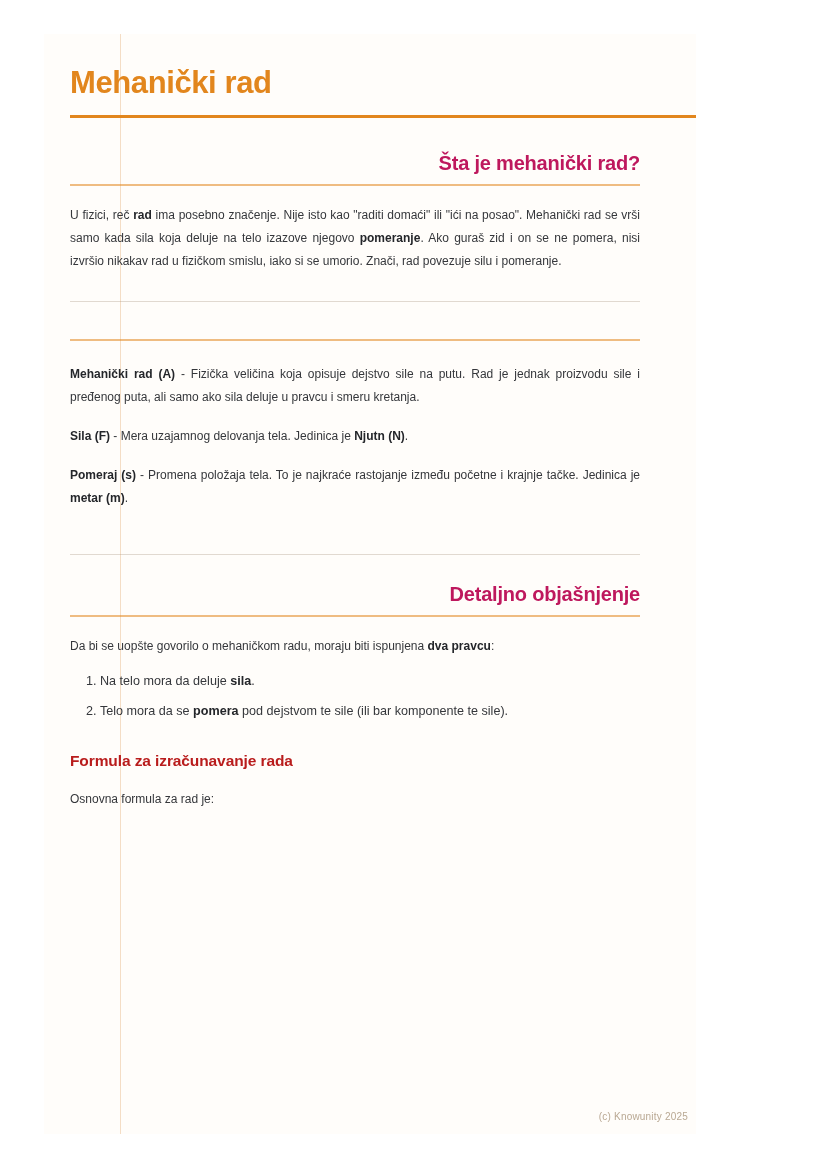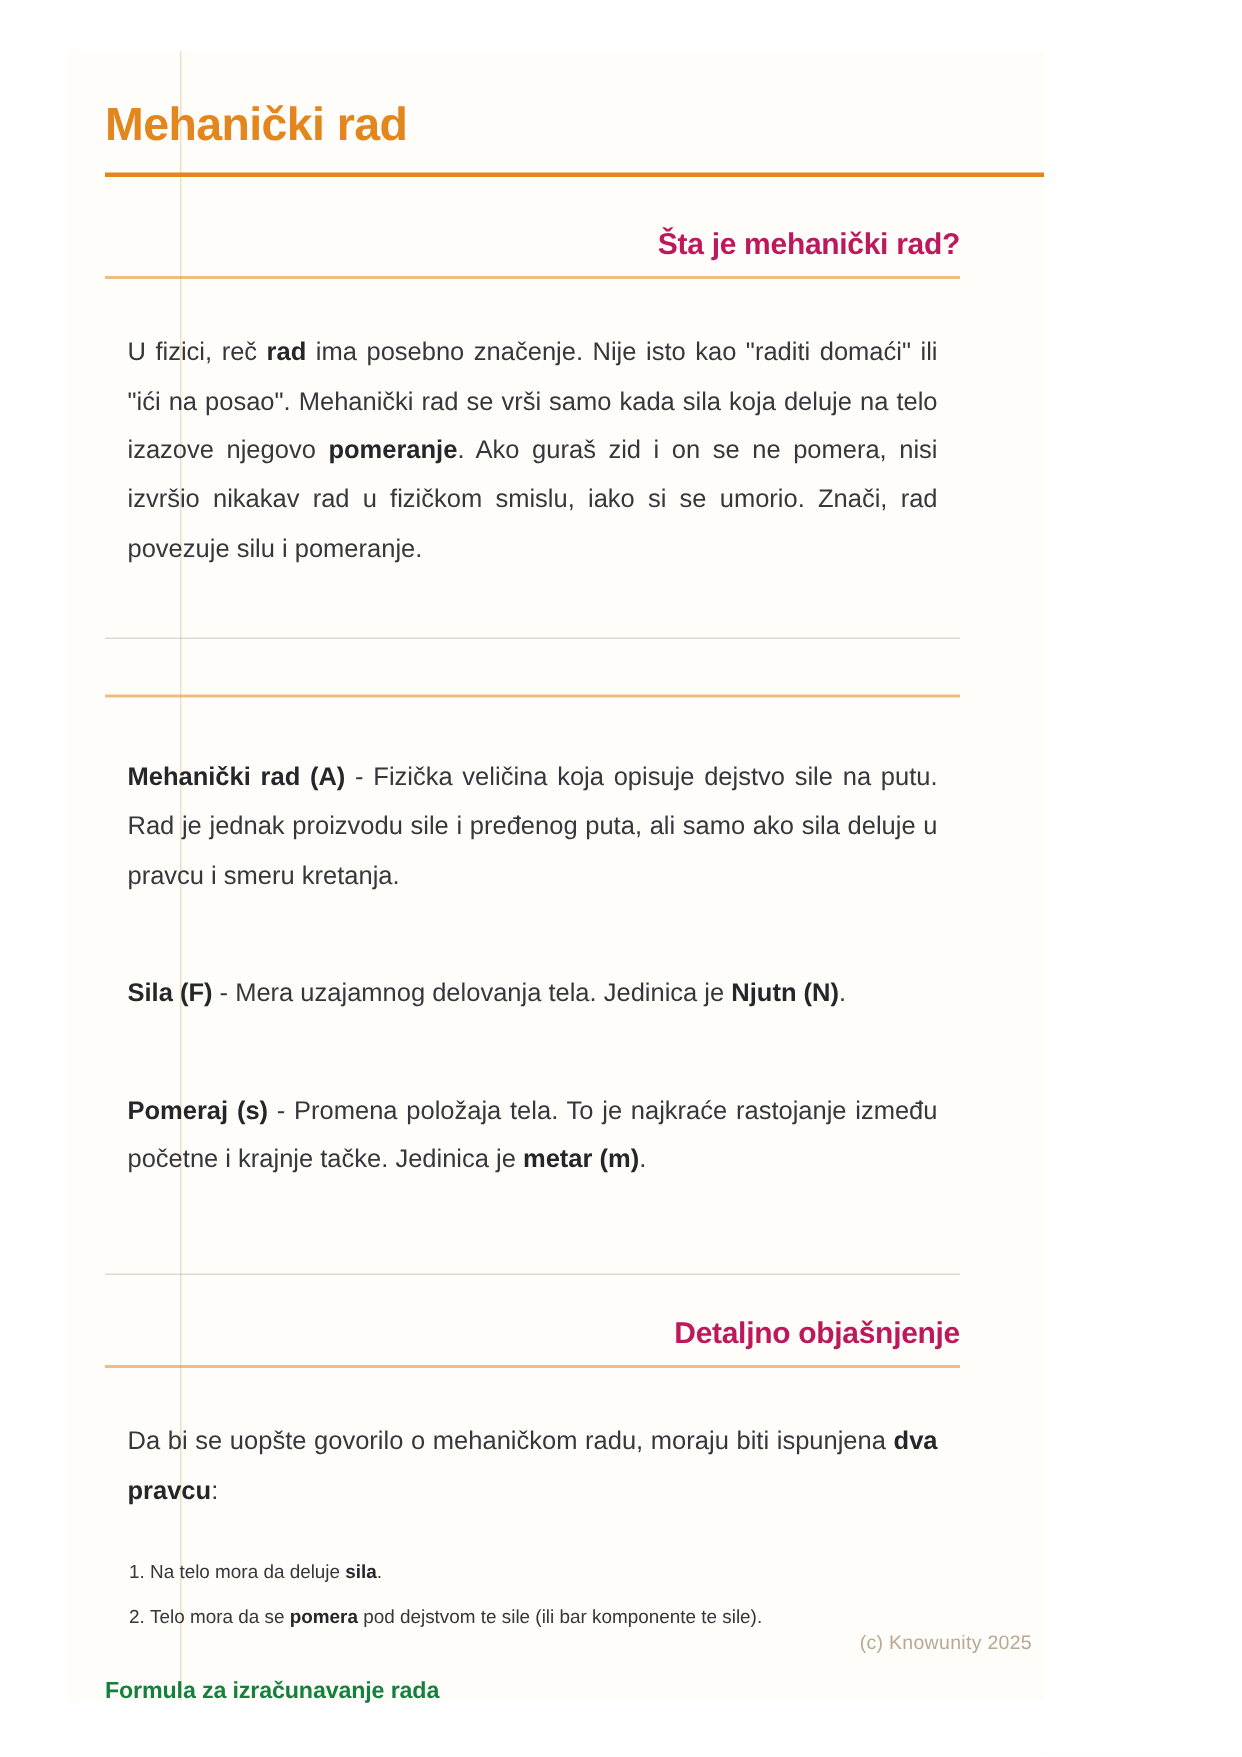--- a/index.html
+++ b/index.html
@@ -99,27 +99,27 @@
     margin-top: 9px;
     width: 570px;
     height: 2px;
     background: rgba(226,134,29,0.55);
   }
 
   h3.sub-title {
     margin: 0;
     font-size: 15.5px;
     font-weight: bold;
-    color: #15803d;
+    color: #b91c1c;
     letter-spacing: -0.1px;
   }
 
   p.body-text {
-    margin: 15px;
-    font-size: 17px;
+    margin: 0;
+    font-size: 12px;
     line-height: 1.92;
     color: #35373b;
     text-align: justify;
   }
 
   .divider {
     width: 570px;
     height: 1px;
     background: rgba(170,150,130,0.35);
   }
@@ -140,22 +140,22 @@
   .spacer-28 { height: 28px; }
   .spacer-22 { height: 22px; }
   .spacer-18 { height: 18px; }
   .spacer-16 { height: 16px; }
   .spacer-12 { height: 12px; }
   .spacer-34 { height: 34px; }
 
   .footer-note {
     position: absolute;
     right: 96px;
-    bottom: 32px;
-    font-size: 13px;
+    bottom: 12px;
+    font-size: 10px;
     color: #b9a893;
     letter-spacing: 0.2px;
   }
 </style>
 </head>
 <body>
 
 <div class="page">
   <div class="sheet">
 

